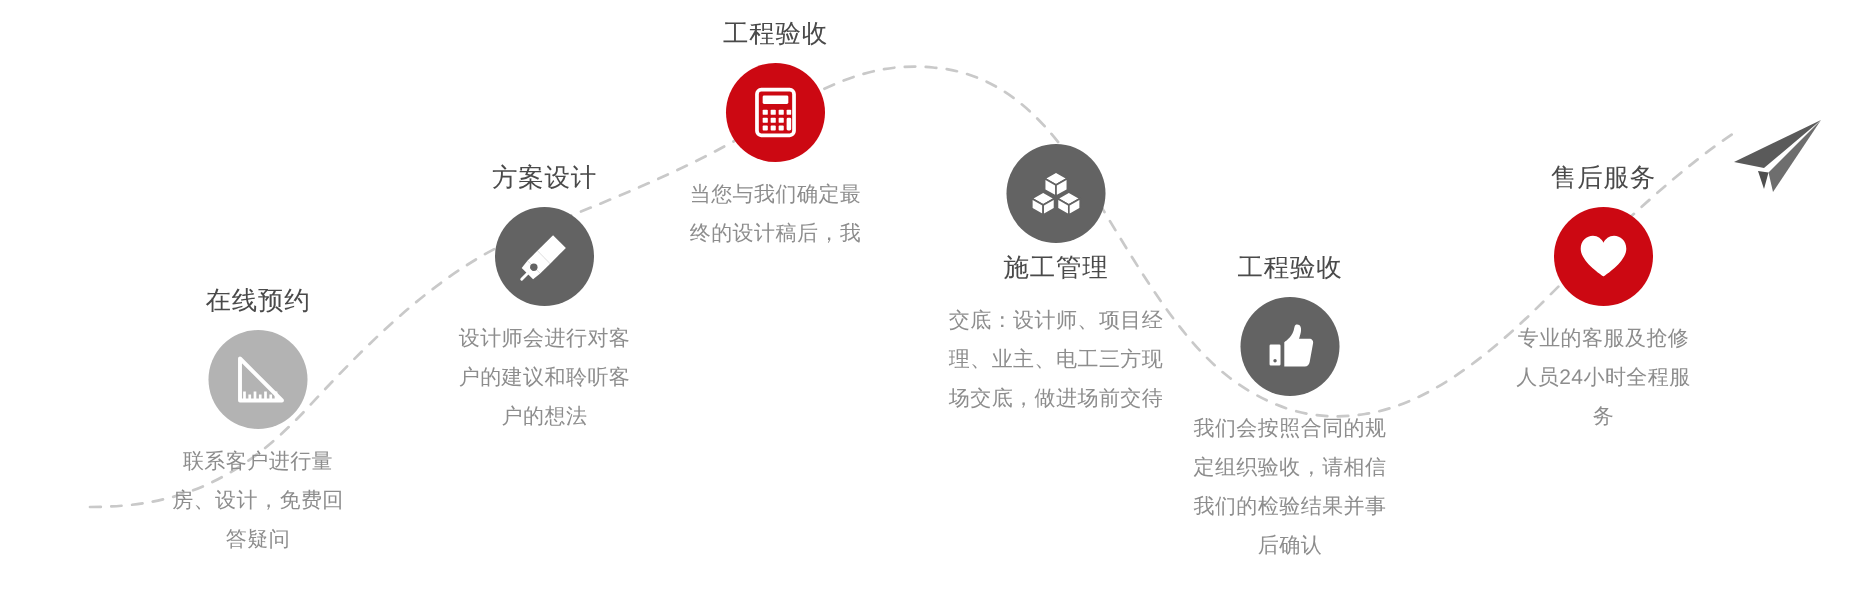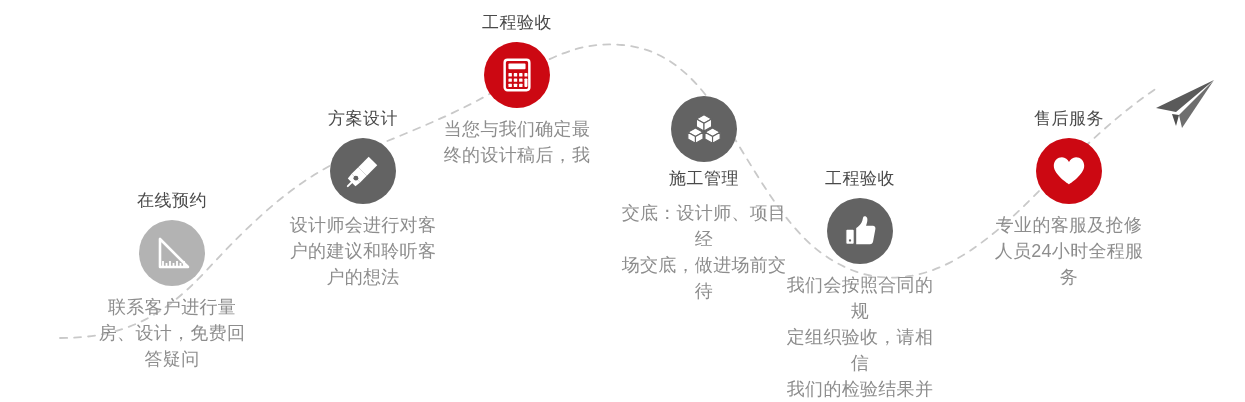--- a/index.html
+++ b/index.html
@@ -43,21 +43,21 @@
     border-radius: 50%;
     margin: 8px auto 8px auto;
     display: flex;
     align-items: center;
     justify-content: center;
   }
   .icon-circle svg {
     display: block;
   }
   .step-desc {
-    font-size: 18px;
+    font-size: 14px;
     color: #8d8d8d;
     line-height: 26px;
     letter-spacing: 0.3px;
     width: 160px;
     margin: 0 auto;
   }
   
   #step-1 { left: 77px;  top: 190px; }
   #step-2 { left: 268px; top: 108px; }
   #step-3 { left: 422px; top: 12px;  }
@@ -174,20 +174,21 @@
           <path d="M19 23.5 L19 30.5 L11 35 L11 28 Z"></path>
           <path d="M29 19 L37 23.5 L29 28 L21 23.5 Z"></path>
           <path d="M21 23.5 L29 28 L29 35 L21 30.5 Z"></path>
           <path d="M37 23.5 L37 30.5 L29 35 L29 28 Z"></path>
         </g>
       </svg>
     </div>
     <div class="step-title">施工管理</div>
     <div class="step-desc">
       <div>交底：设计师、项目经</div>
+      <div>理、业主、电工三方现</div>
       <div>场交底，做进场前交待</div>
     </div>
   </div>
 
   <div class="step" id="step-5">
     <div class="step-title">工程验收</div>
     <div class="icon-circle" style="background:#636363;">
       <svg width="38" height="38" viewBox="0 0 40 40">
         <rect x="5" y="18" width="9" height="16" rx="1.5" fill="#ffffff" stroke="#636363" stroke-width="1.3"></rect>
         <circle cx="9.5" cy="30" r="1.2" fill="#636363"></circle>

